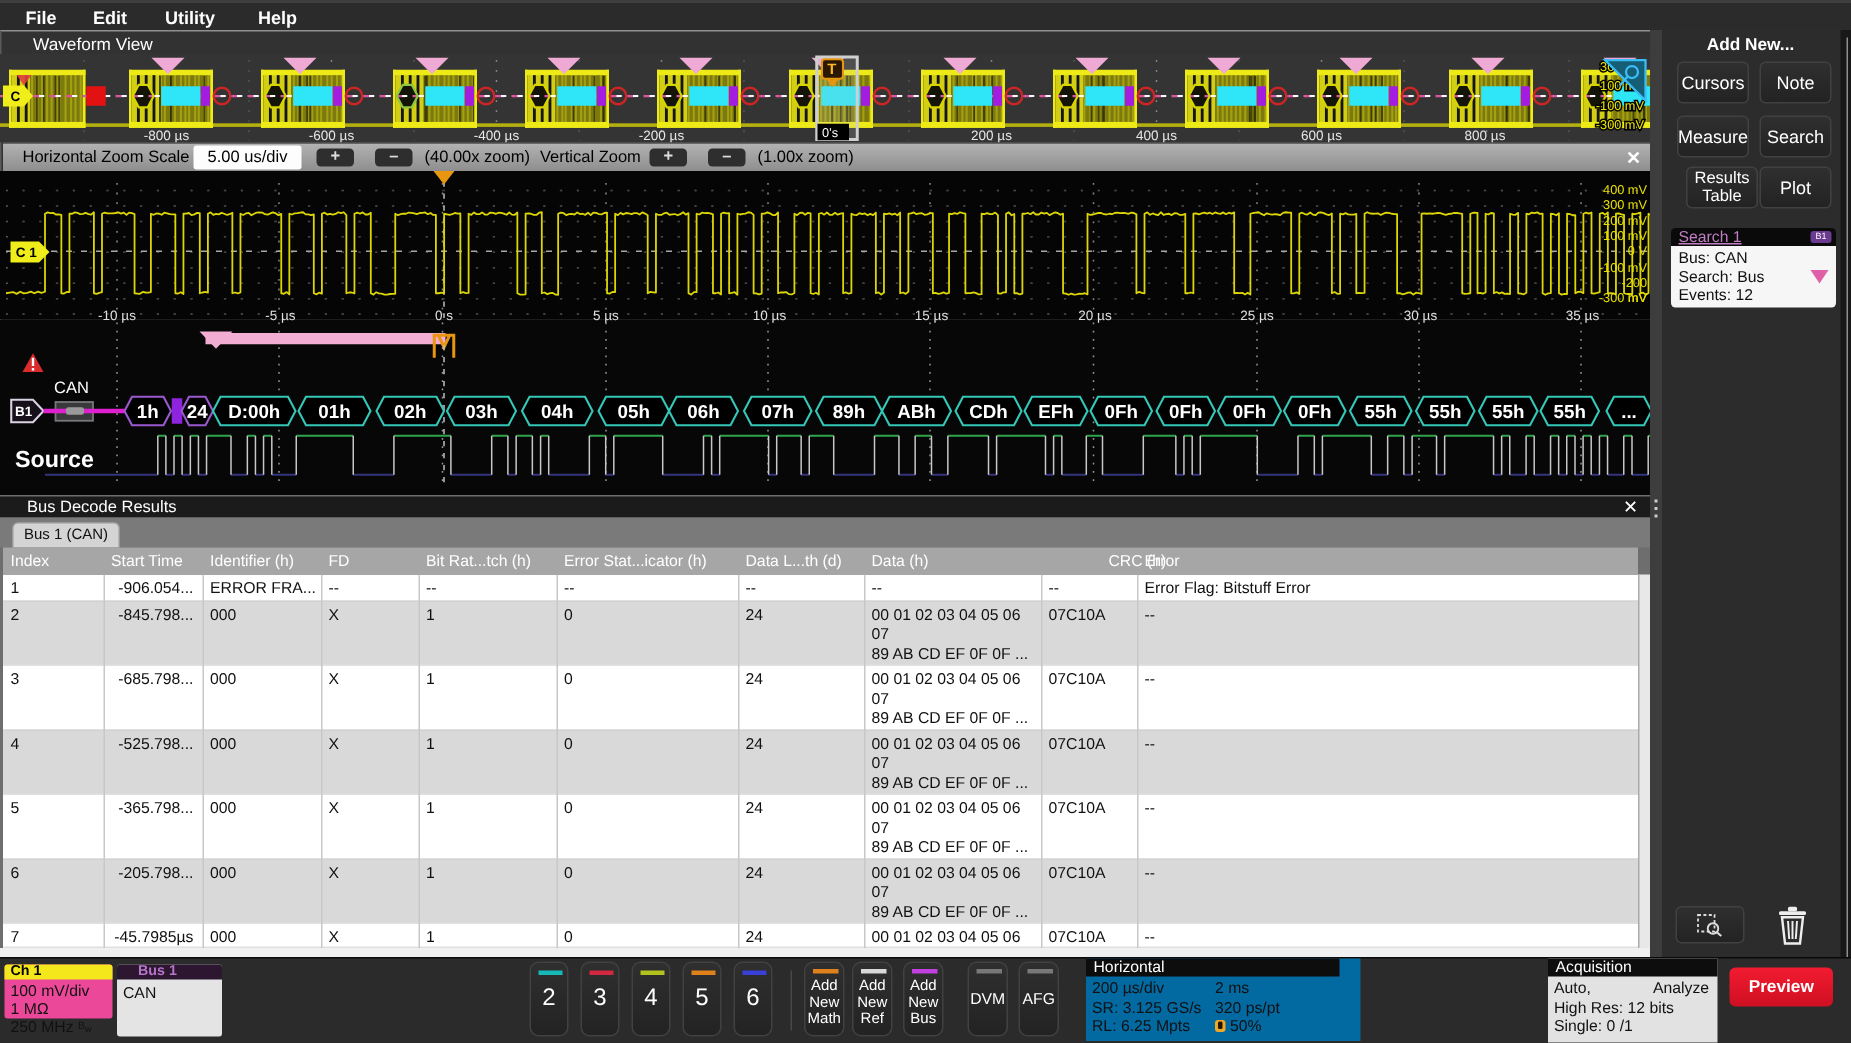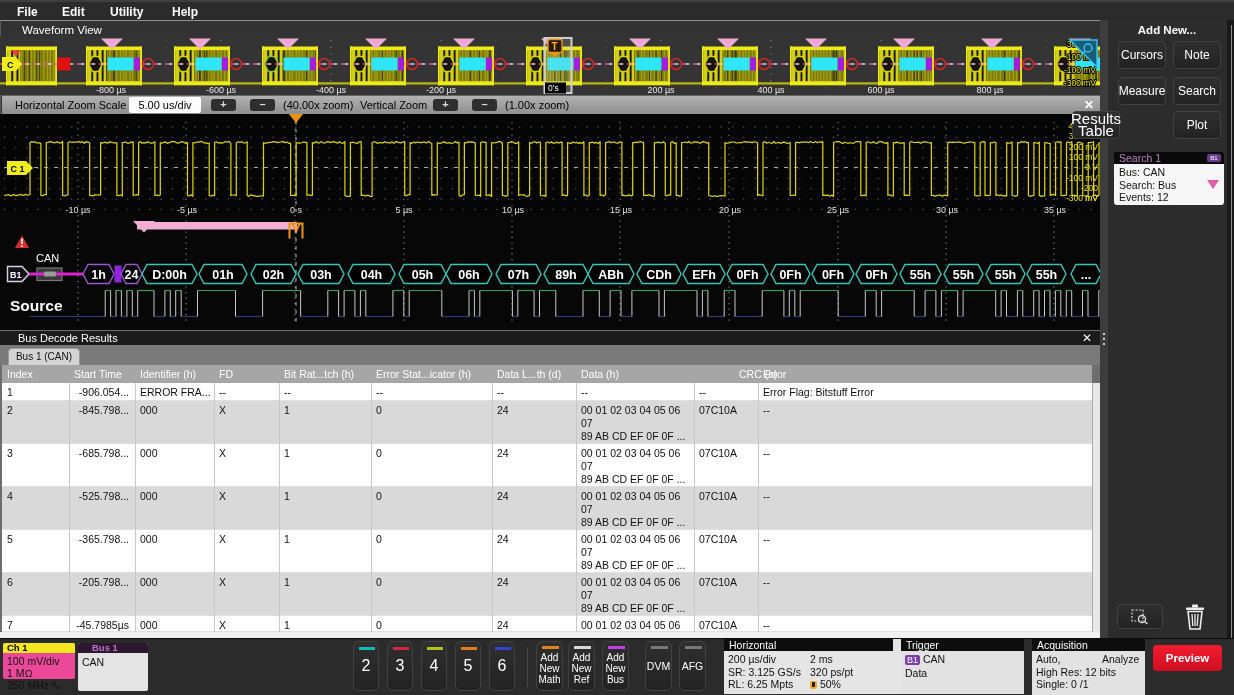--- a/index.html
+++ b/index.html
@@ -903,26 +903,26 @@
  <div class="abs" style="left:3px;top:323px;width:2px;height:2px;background:#ccc;"></div>
 </div>
 
 <div class="abs" style="left:1108px;top:20px;width:126px;height:618px;background:#2c2c2c;">
  <div class="abs" style="left:0;top:4px;width:118px;text-align:center;color:#fff;font-size:11.5px;font-weight:bold;">Add New...</div>
 </div>
 <div class="btn" style="left:1118px;top:41px;width:48px;height:28px;font-size:12px;">Cursors</div>
 <div class="btn" style="left:1173px;top:41px;width:48px;height:28px;font-size:12px;">Note</div>
 <div class="btn" style="left:1118px;top:77px;width:48px;height:28px;font-size:12px;">Measure</div>
 <div class="btn" style="left:1173px;top:77px;width:48px;height:28px;font-size:12px;">Search</div>
-<div class="btn" style="left:1072px;top:111px;width:48px;height:28px;font-size:15px;line-height:12px;">Results<br>Table</div>
+<div class="btn" style="left:1124px;top:111px;width:48px;height:28px;font-size:11px;line-height:12px;">Results<br>Table</div>
 <div class="btn" style="left:1173px;top:111px;width:48px;height:28px;font-size:12px;">Plot</div>
 
 <div class="abs" style="left:1114px;top:152px;width:110px;height:53px;">
  <div class="abs" style="left:0;top:0;width:110px;height:12px;background:#0a0a0a;border-radius:3px 3px 0 0;">
-  <span style="position:absolute;left:5px;top:0px;color:#c27ec2;font-size:10.5px;">Search 1</span>
+  <span style="position:absolute;left:5px;top:0px;color:#c27ec2;font-size:10.5px;text-decoration:underline;">Search 1</span>
   <span style="position:absolute;left:93px;top:2px;width:14px;height:8px;background:#6a3b8f;border-radius:2px;color:#fff;font-size:6px;text-align:center;line-height:8px;">B1</span>
  </div>
  <div class="abs" style="left:0;top:12px;width:110px;height:41px;background:#f6f6f6;border-radius:0 0 3px 3px;color:#111;font-size:10.5px;line-height:12.5px;padding:2px 0 0 5px;">
   Bus: CAN<br>Search: Bus<br>Events: 12
   <svg style="position:absolute;left:92px;top:15px;" width="14" height="11">
         <path d="M1 1L13 1L7 10Z" fill="#e060a8"></path>
       </svg>
  </div>
 </div>
 
@@ -977,30 +977,26 @@
     </div>
     <div class="btn" style="left:602px;top:2px;width:27px;height:50px;border-radius:6px;font-size:10px;line-height:11px;">
 <div style="position:absolute;left:5px;top:4px;width:17px;height:2.5px;background:#c040e0;"></div>
       <div style="margin-top:4px;">Add<br>New<br>Bus</div>
     </div>
     <div class="btn" style="left:645px;top:2px;width:27px;height:50px;border-radius:6px;font-size:10.5px;">
 <div style="position:absolute;left:5px;top:4px;width:17px;height:2.5px;background:#787878;"></div>DVM</div>
     <div class="btn" style="left:679px;top:2px;width:27px;height:50px;border-radius:6px;font-size:10.5px;">
 <div style="position:absolute;left:5px;top:4px;width:17px;height:2.5px;background:#787878;"></div>AFG</div>
 
- <div class="abs" style="left:724px;top:0px;width:183px;height:55px;background:#e5e5e5;">
+ <div class="abs" style="left:724px;top:0px;width:183px;height:55px;background:#0369a1;">
   <div class="panelhdr" style="left:0;top:0;width:169px;">Horizontal</div>
   <div class="abs" style="left:4px;top:14px;color:#111;font-size:10.5px;line-height:12.5px;">200 µs/div<br>SR: 3.125 GS/s<br>RL: 6.25 Mpts</div>
   <div class="abs" style="left:86px;top:14px;color:#111;font-size:10.5px;line-height:12.5px;">2 ms<br>320 ps/pt<br><span style="display:inline-block;width:7px;height:8px;background:#efa726;border-radius:2px;position:relative;top:0.5px;"><span style="display:block;width:3.5px;height:4.5px;background:#241500;margin:1.8px auto 0;border-radius:1px;"></span></span> 50%</div>
  </div>
 
- <div class="abs" style="left:901px;top:0px;width:123px;height:55px;background:#e2e2e2;">
-  <div class="panelhdr" style="left:0;top:0;width:123px;">Trigger</div>
-  <div class="abs" style="left:4px;top:14px;color:#111;font-size:10.5px;line-height:12.5px;"><span style="background:#7b3fa8;color:#fff;border-radius:2px;padding:0 2px;font-size:9px;">B1</span> CAN<br>Data</div>
- </div>
 
  <div class="abs" style="left:1032px;top:0px;width:113px;height:66px;background:#e2e2e2;">
   <div class="panelhdr" style="left:0;top:0;width:113px;">Acquisition</div>
   <div class="abs" style="left:4px;top:14px;color:#111;font-size:10.5px;line-height:12.5px;">Auto,<br>High Res: 12 bits<br>Single: 0 /1</div>
   <div class="abs" style="left:70px;top:14px;color:#111;font-size:10.5px;">Analyze</div>
  </div>
 
  <div class="abs" style="left:1153px;top:6px;width:69px;height:26px;background:linear-gradient(#f21b30,#cf0f22);border-radius:4px;color:#fff;font-size:11.5px;font-weight:bold;text-align:center;line-height:26px;">Preview</div>
 </div>
 

